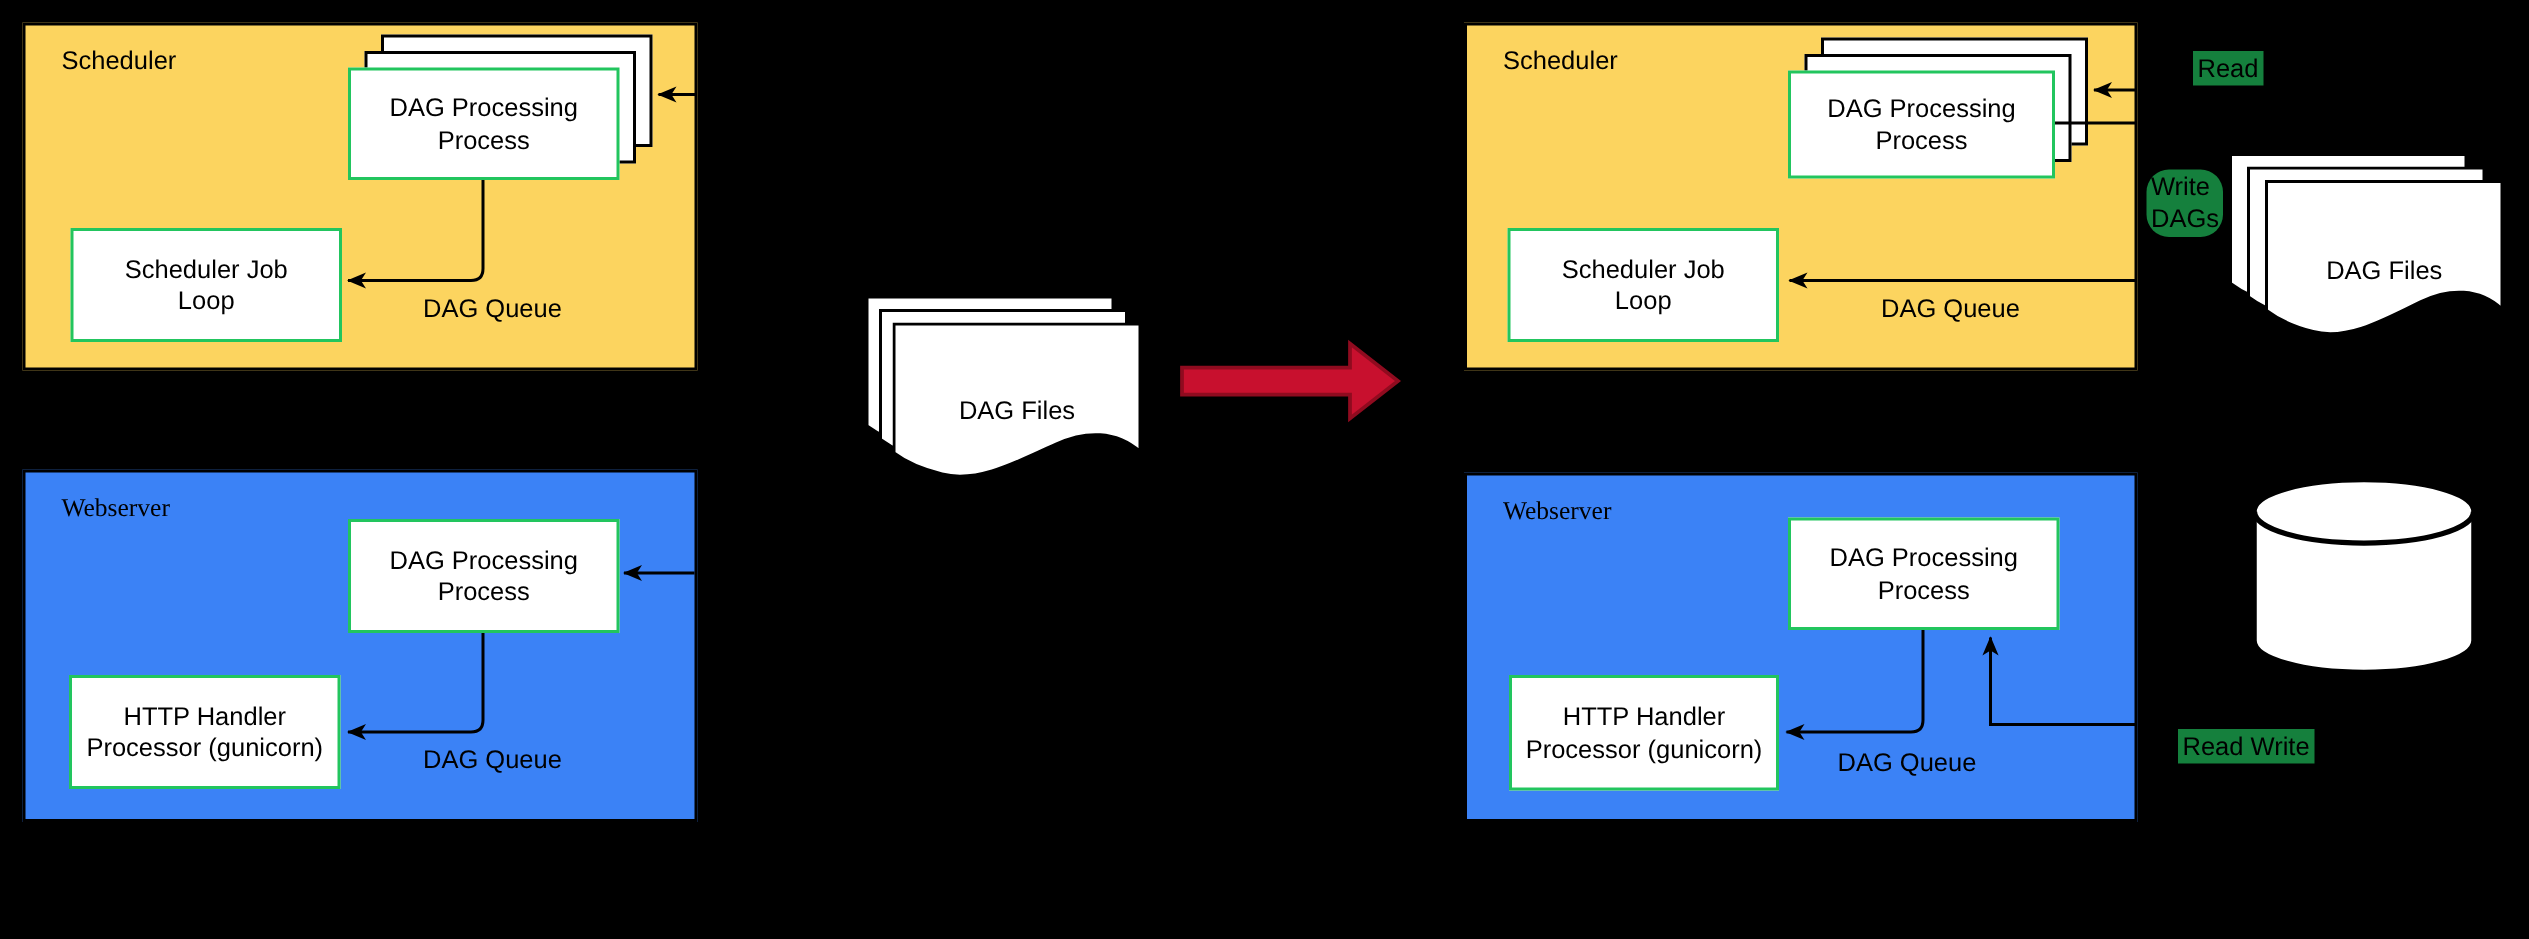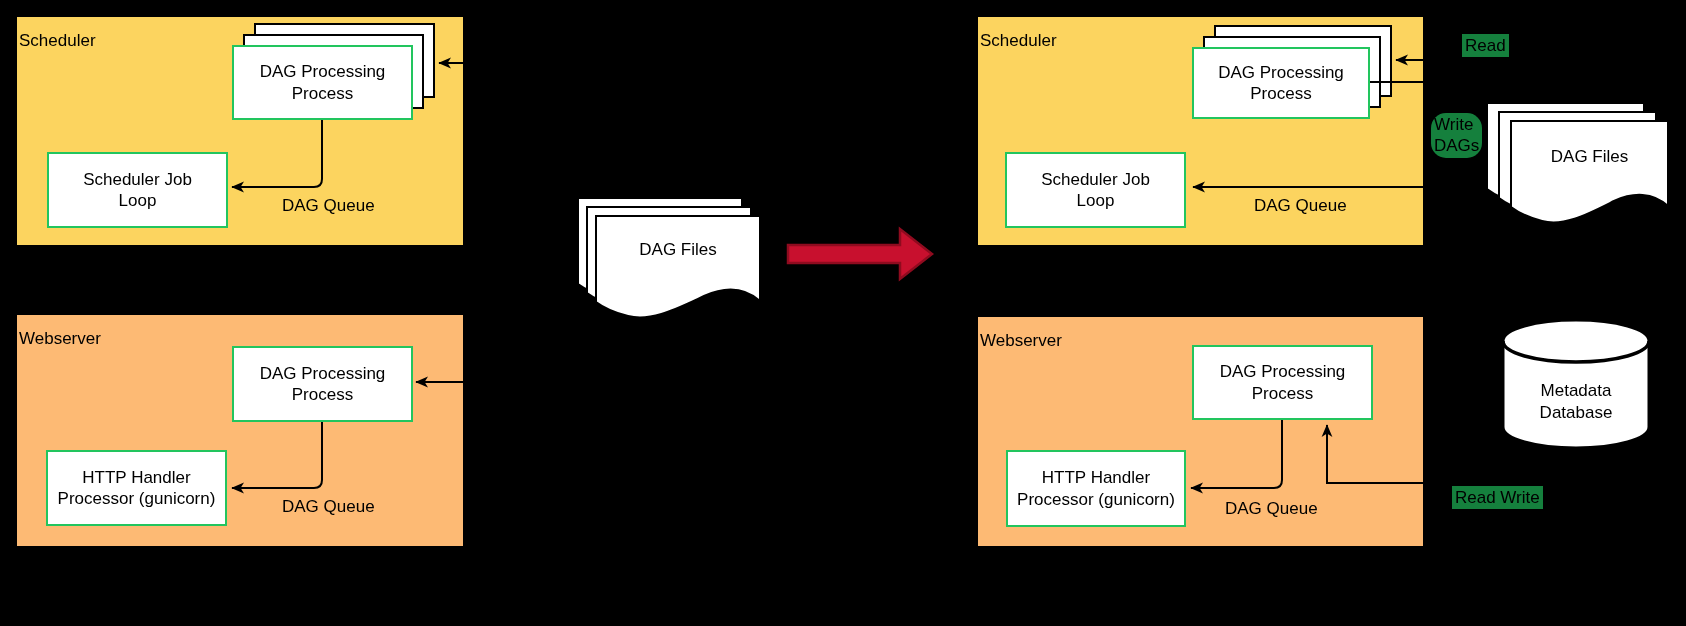--- a/index.html
+++ b/index.html
@@ -11,24 +11,24 @@
     overflow: hidden;
     font-family: "Liberation Sans", "DejaVu Sans", sans-serif;
     color: #000;
   }
   .container {
     position: absolute;
     border: 2px solid #000;
     box-sizing: border-box;
   }
   .container.scheduler { background: #FCD45F; }
-  .container.webserver { background: #fdba74; }
+  .container.webserver { background: #3b82f6; font-family: Liberation Serif, serif; }
   .container-title {
     position: absolute;
-    left: 2px; top: 14px;
+    left: 24px; top: 14px;
     font-size: 17px;
     white-space: nowrap;
   }
   .node {
     position: absolute;
     background: #FFF;
     border: 2px solid #22c55e;
     box-sizing: border-box;
     display: flex;
     align-items: center;
@@ -58,20 +58,21 @@
     padding: 1px 3px;
     white-space: pre-line;
     text-align: left;
   }
   .docsvg, .shape-svg { position: absolute; display: block; }
   .doc-label {
     position: absolute;
     font-size: 17px;
     text-align: center;
     white-space: nowrap;
+    margin-top: 24px;
   }
   .db-label {
     position: absolute;
     font-size: 17px;
     line-height: 1.3;
     text-align: center;
     white-space: pre-line;
   }
   #connectors {
     position: absolute;
@@ -175,22 +176,20 @@
   </svg>
   <svg class="docsvg" style="left:1510px; top:120px;" width="161" height="108" viewBox="0 0 161 108">
     <path d="M1 1 H158 V86 C143 72 123 72 104 81 C78 94 54 107 32 101 C20 98 9 93 1 87 Z" fill="#FFF" stroke="#000" stroke-width="2"></path>
   </svg>
   <div class="doc-label" style="left:1510px; top:147px; width:159px;">DAG Files</div>
 
   <svg class="shape-svg" style="left:1500px; top:316px;" width="152" height="136" viewBox="0 0 152 136">
     <path d="M3 25 C3 13 36 4 76 4 C116 4 149 13 149 25 L149 111 C149 123 116 132 76 132 C36 132 3 123 3 111 Z" fill="#FFF" stroke="#000" stroke-width="3"></path>
     <path d="M3 25 C3 37 36 46 76 46 C116 46 149 37 149 25" fill="none" stroke="#000" stroke-width="3.5"></path>
   </svg>
-  <div class="db-label" style="left:1500px; top:380px; width:152px;">Metadata
-Database</div>
 
   <div class="chip" style="left:1462px; top:34px;">Read</div>
   <div class="chip" style="left:1431px; top:113px;border-radius:15px;">Write
 DAGs</div>
   <div class="chip" style="left:1452px; top:486px;">Read Write</div>
 
   <svg id="connectors" width="1686" height="626" viewBox="0 0 1686 626">
     <defs>
       <marker id="arr" viewBox="0 0 14 12" refX="13" refY="6" markerWidth="14" markerHeight="12" orient="auto" markerUnits="userSpaceOnUse">
         <path d="M13.8 6 L1 0.6 L4.4 6 L1 11.4 Z" fill="#000"></path>

